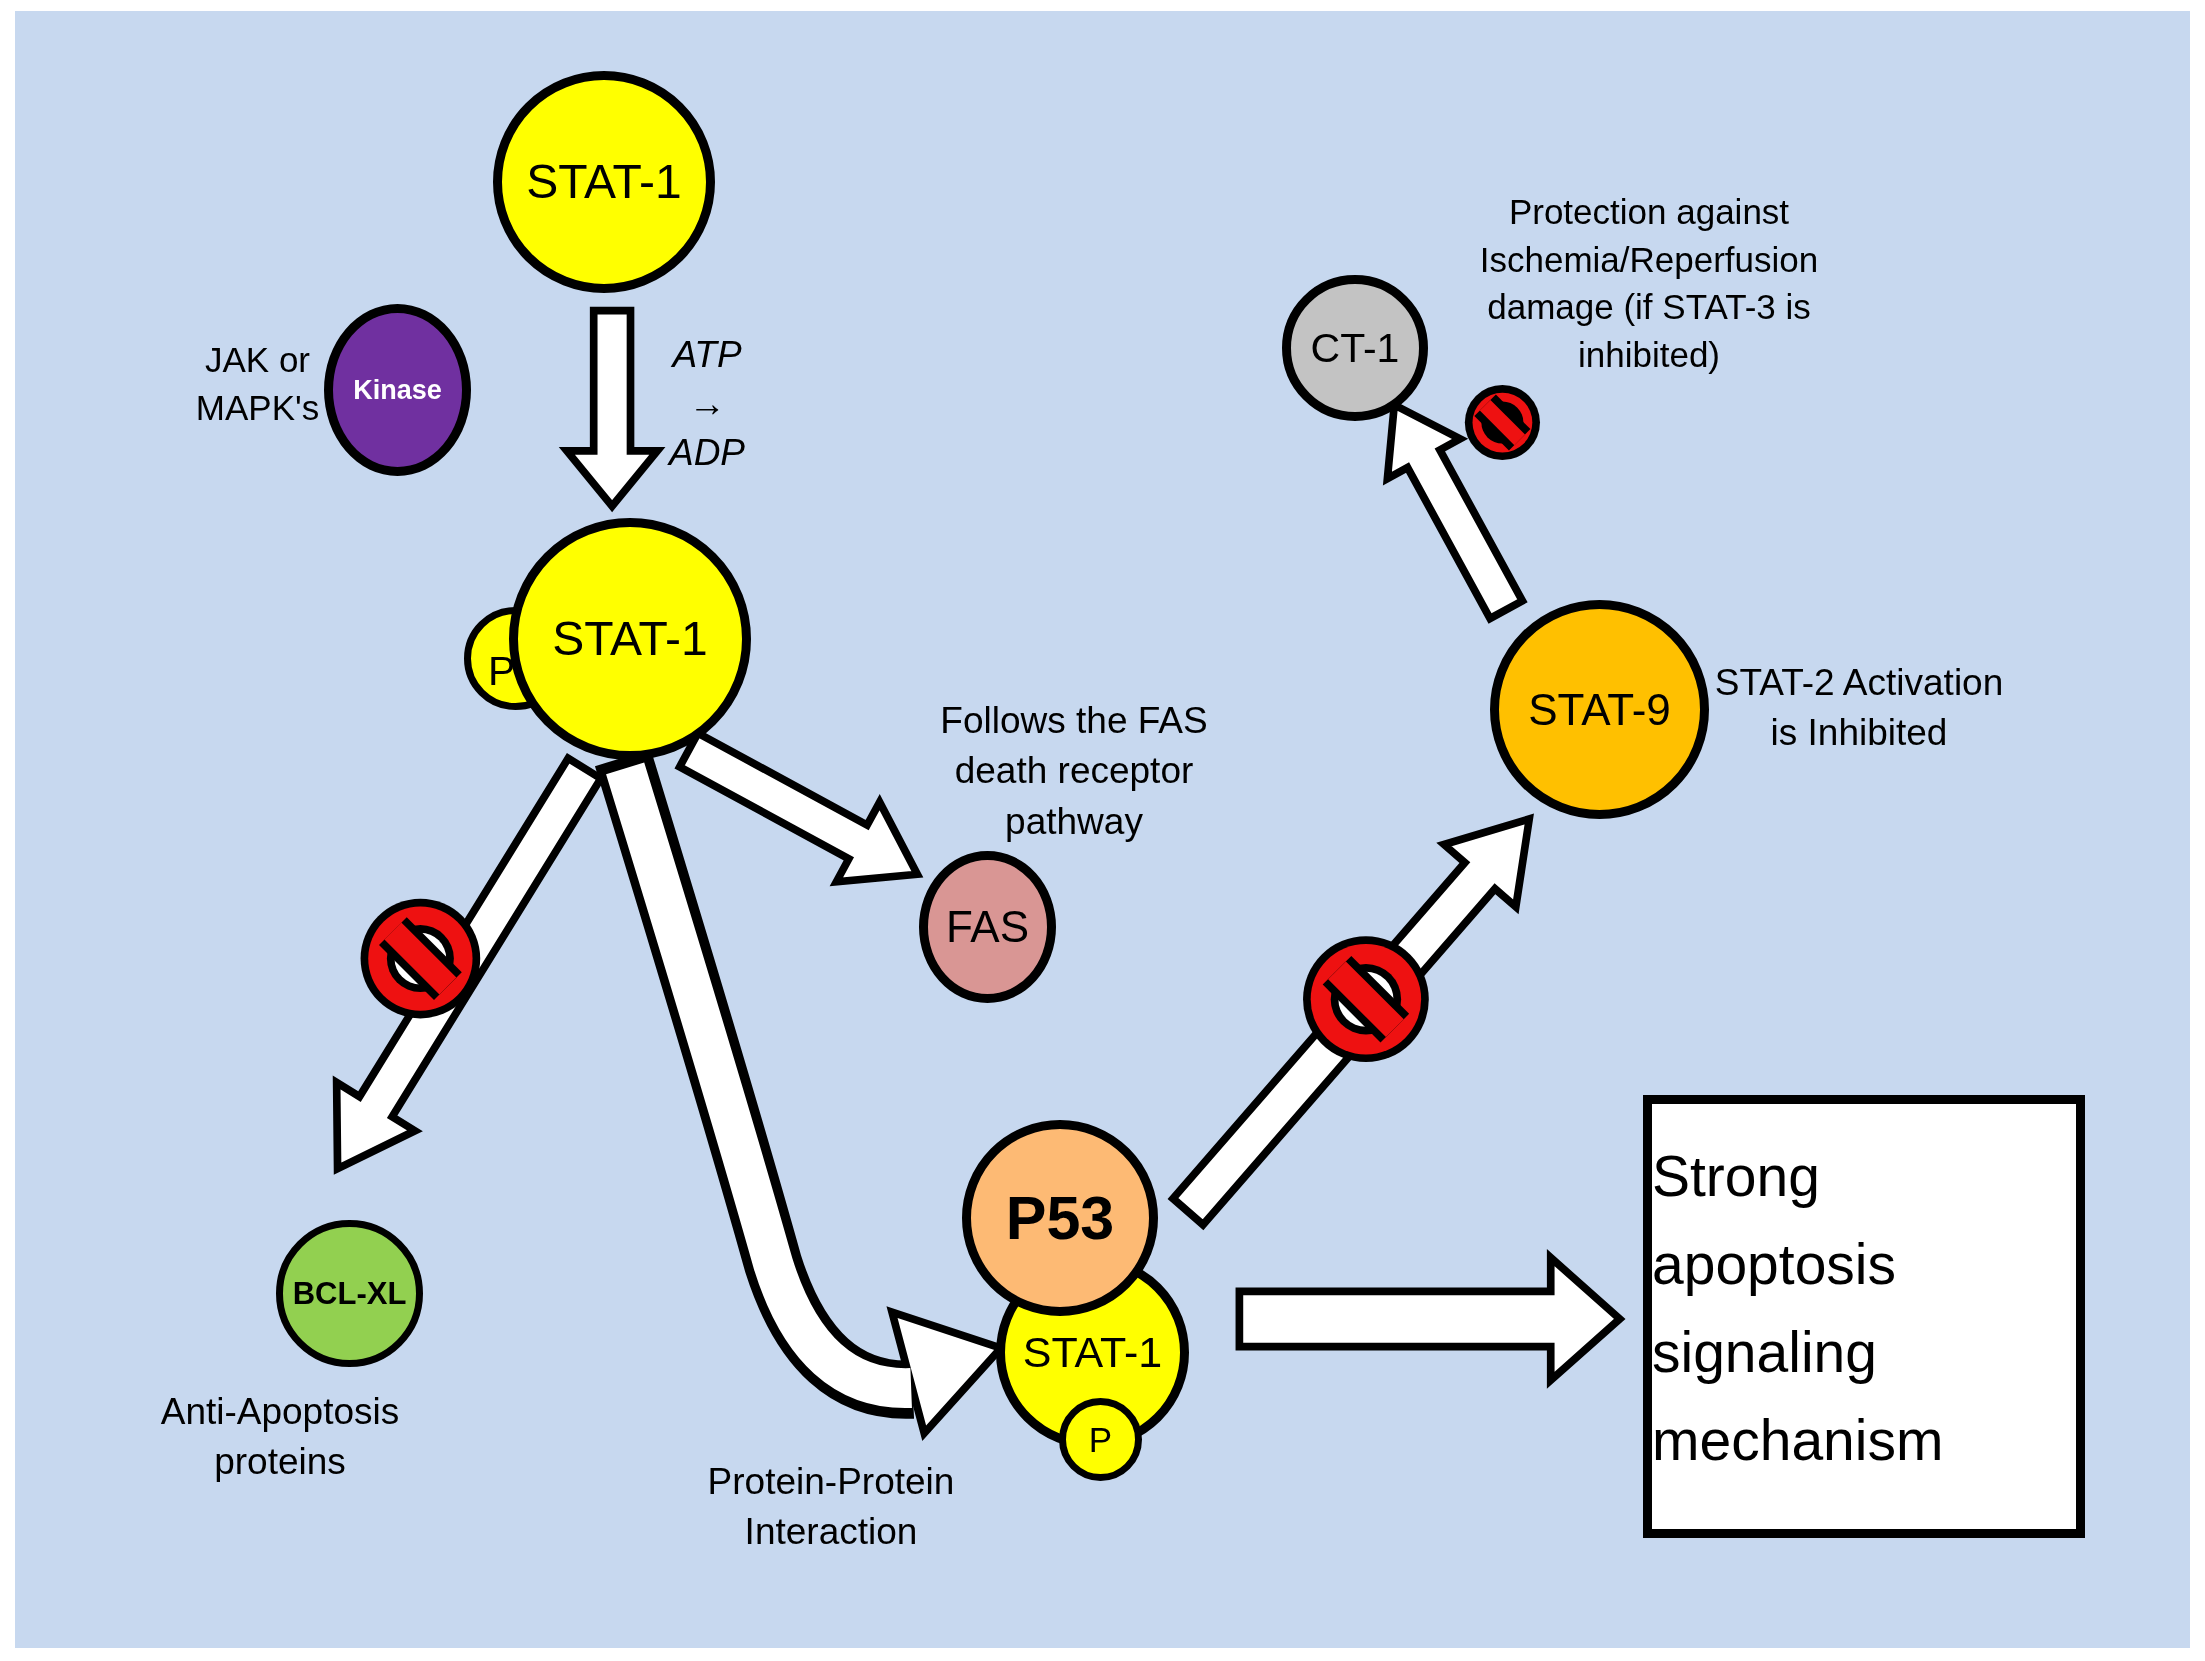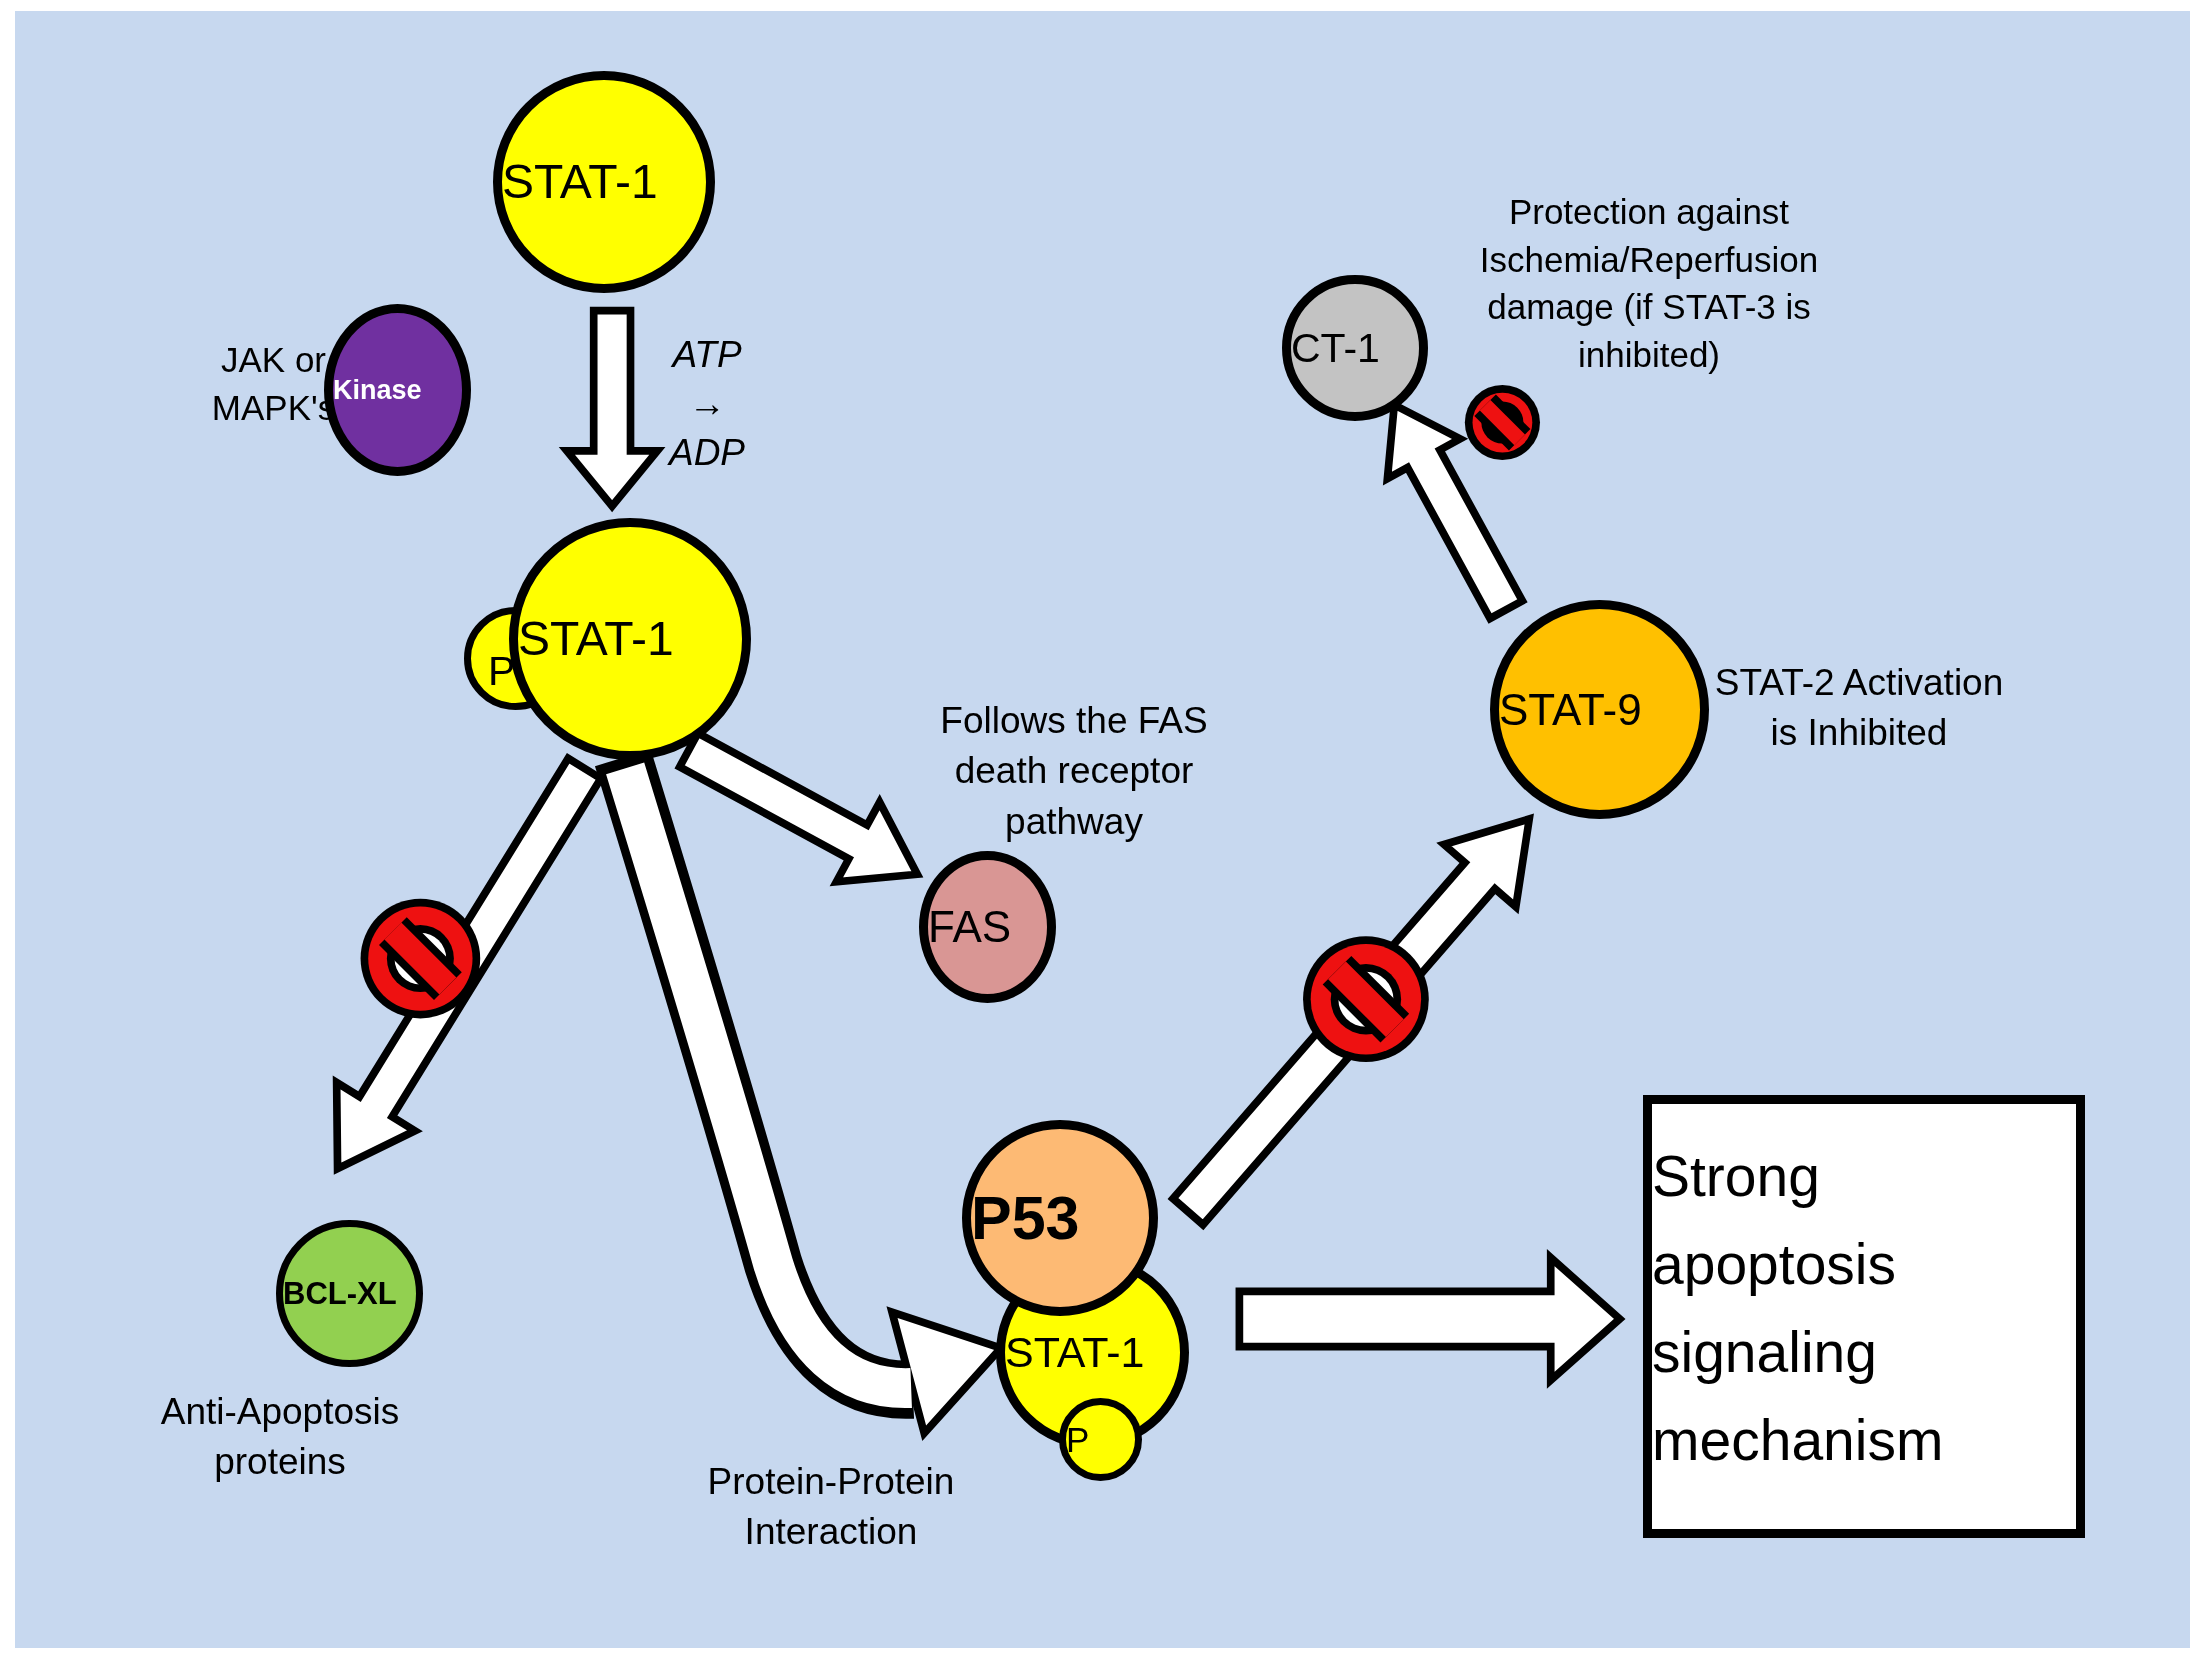--- a/index.html
+++ b/index.html
@@ -1,20 +1,20 @@
 <!DOCTYPE html>
 <html style="font-size:12.3px"><head>
 <meta charset="utf-8">
 <style>
   html,body{margin:0;padding:0;background:#ffffff;}
   #stage{position:relative;width:2205px;height:1661px;background:#ffffff;overflow:hidden;
          font-family:"Liberation Sans", sans-serif;color:#000;}
   #canvas-bg{position:absolute;left:15.3px;top:10.7px;width:2175px;height:1637px;background:#c7d8ef;z-index:0;}
   #arrow-layer{position:absolute;left:0;top:0;width:2205px;height:1661px;z-index:2;}
-  .node{position:absolute;border-radius:50%;display:flex;align-items:center;justify-content:flex-start;
+  .node{position:absolute;border-radius:50%;display:flex;align-items:center;justify-content:center;
         box-sizing:border-box;border:9.2px solid #000;z-index:4;text-align:center;line-height:1;}
   .node-small{border-width:7.7px;}
   .note{position:absolute;z-index:7;text-align:center;white-space:pre-line;line-height:1.36;font-size:35px;}
   .italic{font-style:italic;}
   #outcome-box{position:absolute;left:1643px;top:1095px;width:442px;height:443px;box-sizing:border-box;
         background:#ffffff;border:9.2px solid #000;z-index:3;text-align:left;
         font-size:57px;line-height:88px;padding-top:28px;white-space:pre-line;}
 </style>
 </head>
 <body>
@@ -91,21 +91,21 @@
     <span>P</span>
   </div>
 
   <div class="node" style="left:1490px;top:600px;width:219px;height:219px;background:#ffc000;font-size:44px;">
     <span>STAT-9</span>
   </div>
   <div class="node" style="left:1282px;top:275px;width:146px;height:146px;background:#c3c3c3;font-size:41px;">
     <span>CT-1</span>
   </div>
 
-  <div class="note" style="left:120px;top:336px;width:307px;">JAK or
+  <div class="note" style="left:104px;top:336px;width:307px;">JAK or
 MAPK's</div>
   <div class="note italic" style="left:592px;top:331px;width:230px;font-size:37px;line-height:1.32;">ATP
 →
 ADP</div>
   <div class="note" style="left:844px;top:696px;width:460px;font-size:37px;">Follows the FAS
 death receptor
 pathway</div>
   <div class="note" style="left:601px;top:1457px;width:460px;font-size:37px;">Protein-Protein
 Interaction</div>
   <div class="note" style="left:50px;top:1387px;width:460px;font-size:37px;">Anti-Apoptosis

